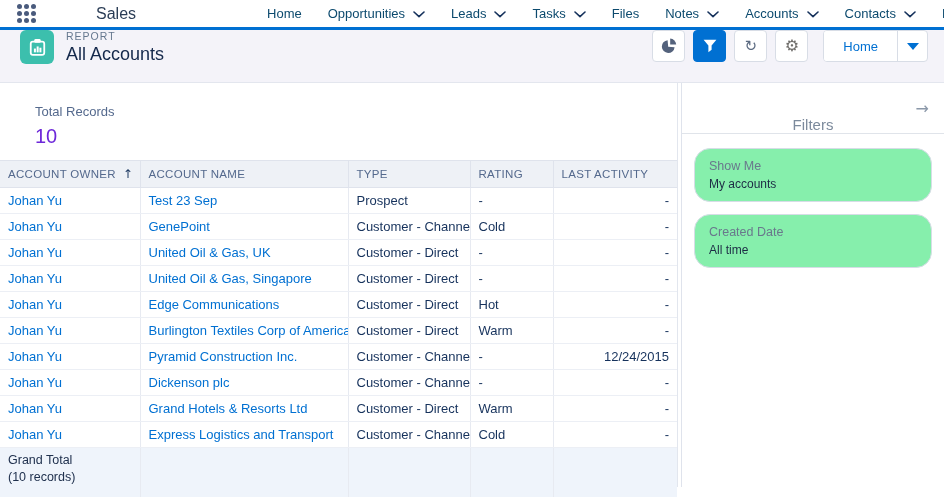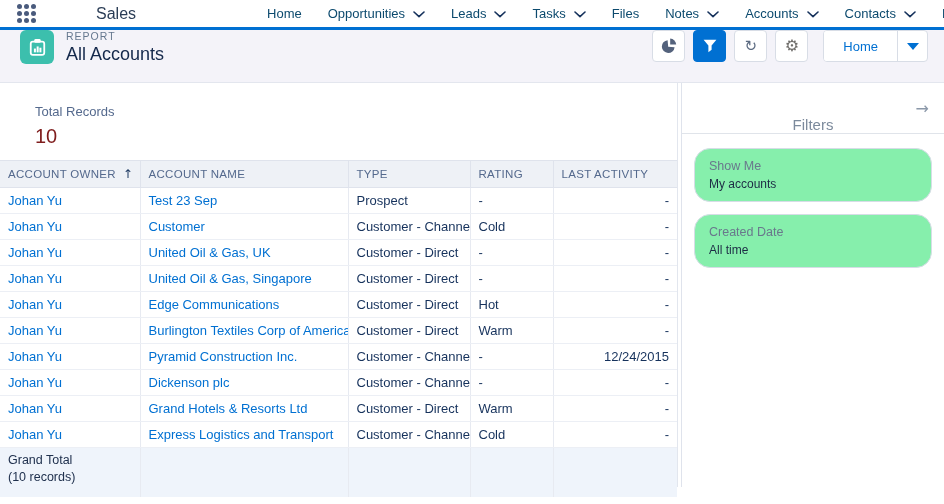--- a/index.html
+++ b/index.html
@@ -71,21 +71,21 @@
   .split-arrow i {
     width:0; height:0;
     border-left:6px solid transparent; border-right:6px solid transparent;
     border-top:7px solid var(--accent,#0070d2);
   }
   
   .main { display:flex; height:404px; }
   .report-main { width:678px; flex:0 0 auto; border-right:1px solid #e2e6ee; }
   .summary { height:77px; padding:21px 0 0 21px;margin-left:14px; }
   .summary-label { font-size:13px; color:#54698d; }
-  .summary-value { font-size:20px; color:#7f1d1d; margin-top:6px; }
+  .summary-value { font-size:20px; color:#6d28d9; margin-top:6px; }
   
   table.report { border-collapse:collapse; table-layout:fixed; width:677px; }
   table.report th {
     height:27px; background:#eef1f6; color:#54698d; font-weight:400;
     font-size:11.5px; letter-spacing:.3px; text-align:left; padding:0 8px;
     border-top:1px solid #dfe3ec; border-bottom:1px solid #dfe3ec;
     border-right:1px solid #dfe3ec; white-space:nowrap; overflow:hidden;
     cursor:pointer;
     margin-left:32px;
   }
@@ -277,21 +277,21 @@
       <tbody>
           <tr>
             <td><a class="cell-link">Johan Yu</a></td>
             <td><a class="cell-link">Test 23 Sep</a></td>
             <td>Prospect</td>
             <td>-</td>
             <td class="right">-</td>
           </tr>
           <tr>
             <td><a class="cell-link">Johan Yu</a></td>
-            <td><a class="cell-link">Customer</a></td>
+            <td><a class="cell-link">GenePoint</a></td>
             <td>Customer - Channel</td>
             <td>Cold</td>
             <td class="right">-</td>
           </tr>
           <tr>
             <td><a class="cell-link">Johan Yu</a></td>
             <td><a class="cell-link">United Oil &amp; Gas, UK</a></td>
             <td>Customer - Direct</td>
             <td>-</td>
             <td class="right">-</td>

